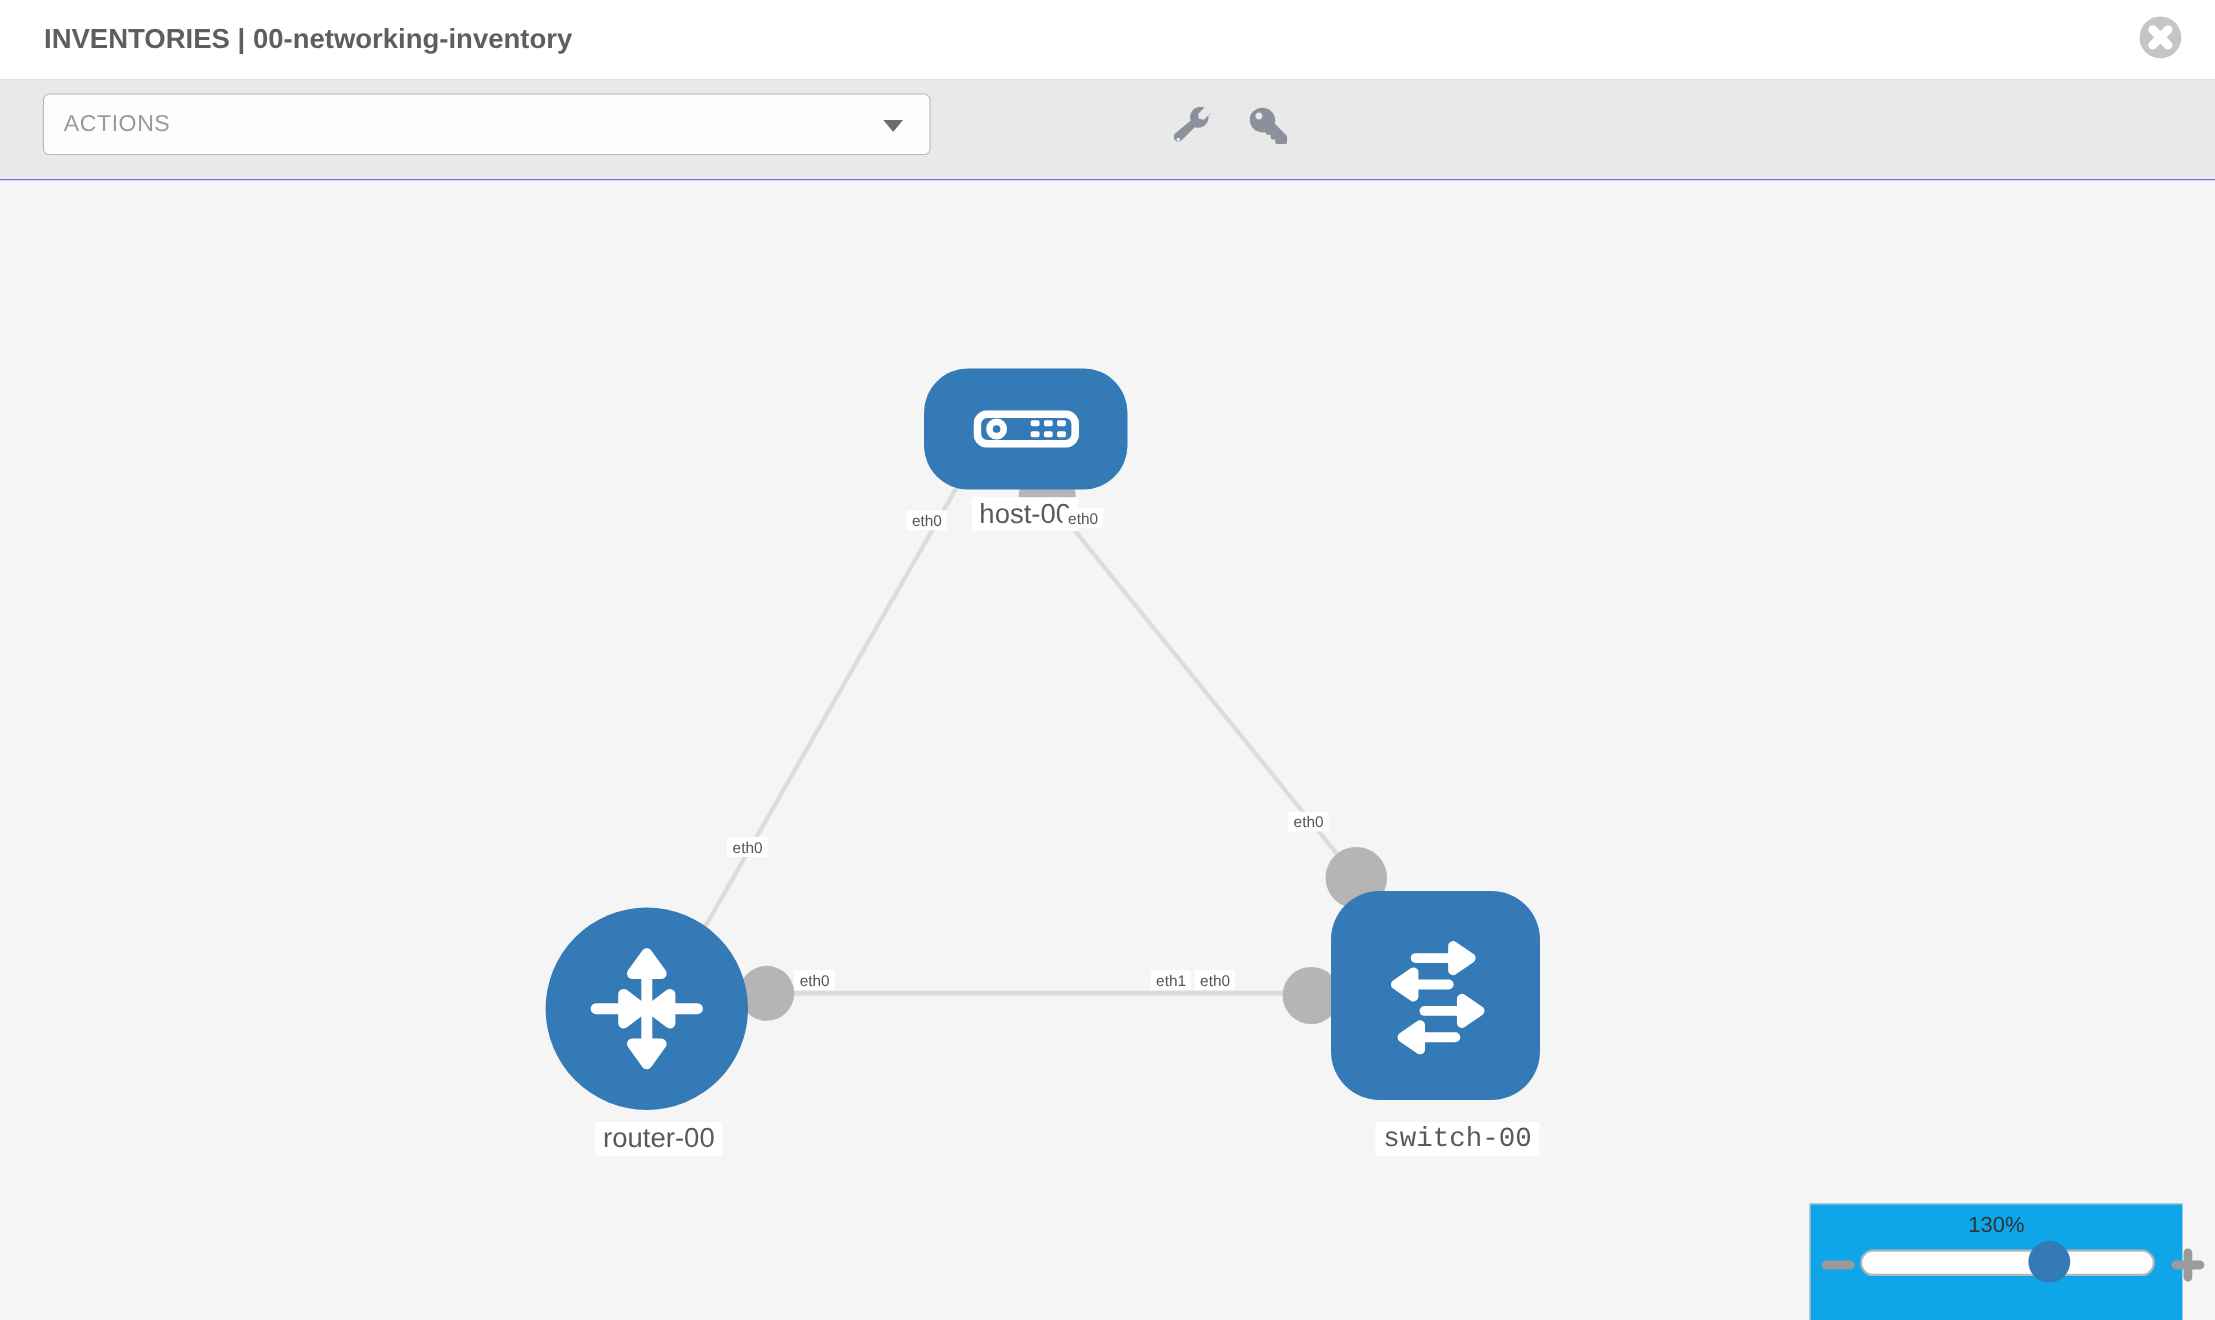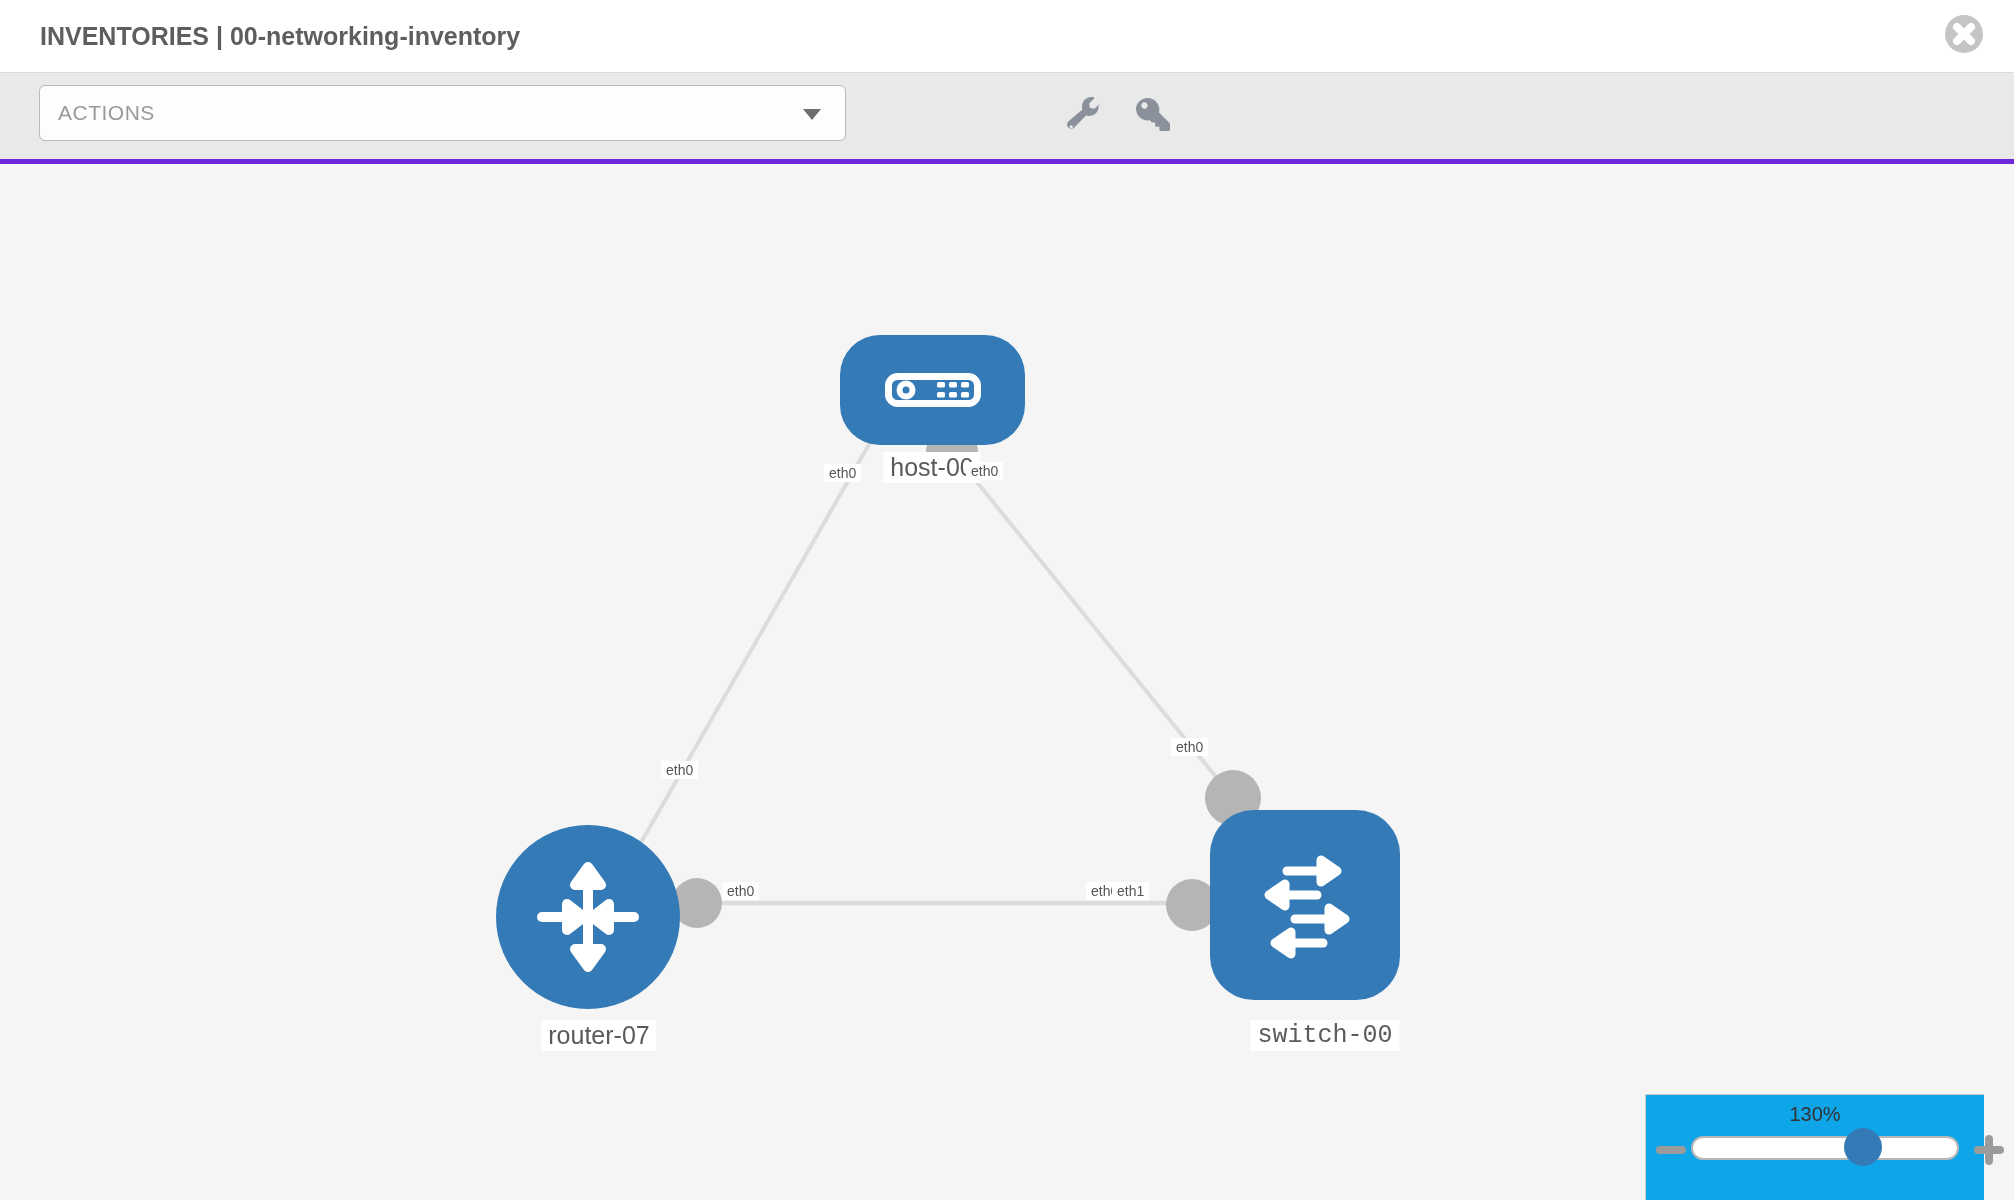--- a/index.html
+++ b/index.html
@@ -8,21 +8,21 @@
 
   
   .header { position:relative; width:100%; height:72px; background:#ffffff;padding-left:18px; }
   .header-title { position:absolute; left:40px; top:0; line-height:72px;
     font-size:25px; font-weight:bold; color:#5e5e5e; }
   .close-btn { position:absolute; right:30px; top:14px; width:40px; height:40px;
     cursor:pointer; }
 
   
   .toolbar { position:relative; width:100%; height:92px; background:#e9e9e9;
-    border-top:1px solid #d9d9d9; border-bottom:5px solid #6d28d9; }
+    border-top:1px solid #d9d9d9; border-bottom:1px solid #6d28d9; }
   .select-box { position:absolute; top:12px; height:56px; background:#fdfdfd;
     border:1px solid #b9b9b9; border-radius:6px; cursor:pointer; }
   .select-label { position:absolute; left:18px; top:0; line-height:54px;
     font-size:21px; color:#9a9a9a; letter-spacing:0.5px; }
   .caret { position:absolute; right:24px; top:23px; width:0; height:0;
     border-left:9px solid transparent; border-right:9px solid transparent;
     border-top:11px solid #6d6d6d; }
   .tool-icon { position:absolute; top:24px; width:34px; height:34px; cursor:pointer; }
 
   
@@ -133,30 +133,30 @@
         <polygon points="26,50 42,39 42,61"></polygon>
         <line x1="52" y1="74" x2="88" y2="74"></line>
         <polygon points="102,74 86,63 86,85"></polygon>
         <line x1="80" y1="98" x2="46" y2="98"></line>
         <polygon points="32,98 48,87 48,109"></polygon>
       </g>
     </svg>
   </div>
 
   <div class="nodelabel" style="left:932px; top:288px; transform:translateX(-50%);">host-00</div>
-  <div class="nodelabel" style="left:599px; top:856px; transform:translateX(-50%);">router-07</div>
+  <div class="nodelabel" style="left:599px; top:856px; transform:translateX(-50%);">router-00</div>
   <div class="nodelabel" style="left:1325px; top:856px; transform:translateX(-50%);font-family:Liberation Mono, monospace;">switch-00</div>
 
   <div class="chip" style="left:824px; top:300px;">eth0</div>
   <div class="chip" style="left:966px; top:298px;">eth0</div>
   <div class="chip" style="left:661px; top:597px;">eth0</div>
   <div class="chip" style="left:1171px; top:574px;">eth0</div>
   <div class="chip" style="left:722px; top:718px;">eth0</div>
   <div class="chip" style="left:1086px; top:718px; z-index:4;">eth0</div>
-  <div class="chip" style="left:1112px; top:718px; z-index:5;">eth1</div>
+  <div class="chip" style="left:1046px; top:718px; z-index:5;">eth1</div>
 
   <div class="zoom-panel">
     <div class="zoom-pct">130%</div>
     <div class="zoom-btn" style="left:8px; top:38px;">
       <svg width="34" height="34" viewBox="0 0 34 34">
         <path d="M6 17 H28" stroke="#9b9b9b" stroke-width="8" stroke-linecap="round"></path>
       </svg>
     </div>
     <div class="zoom-track"></div>
     <div class="zoom-handle"></div>

